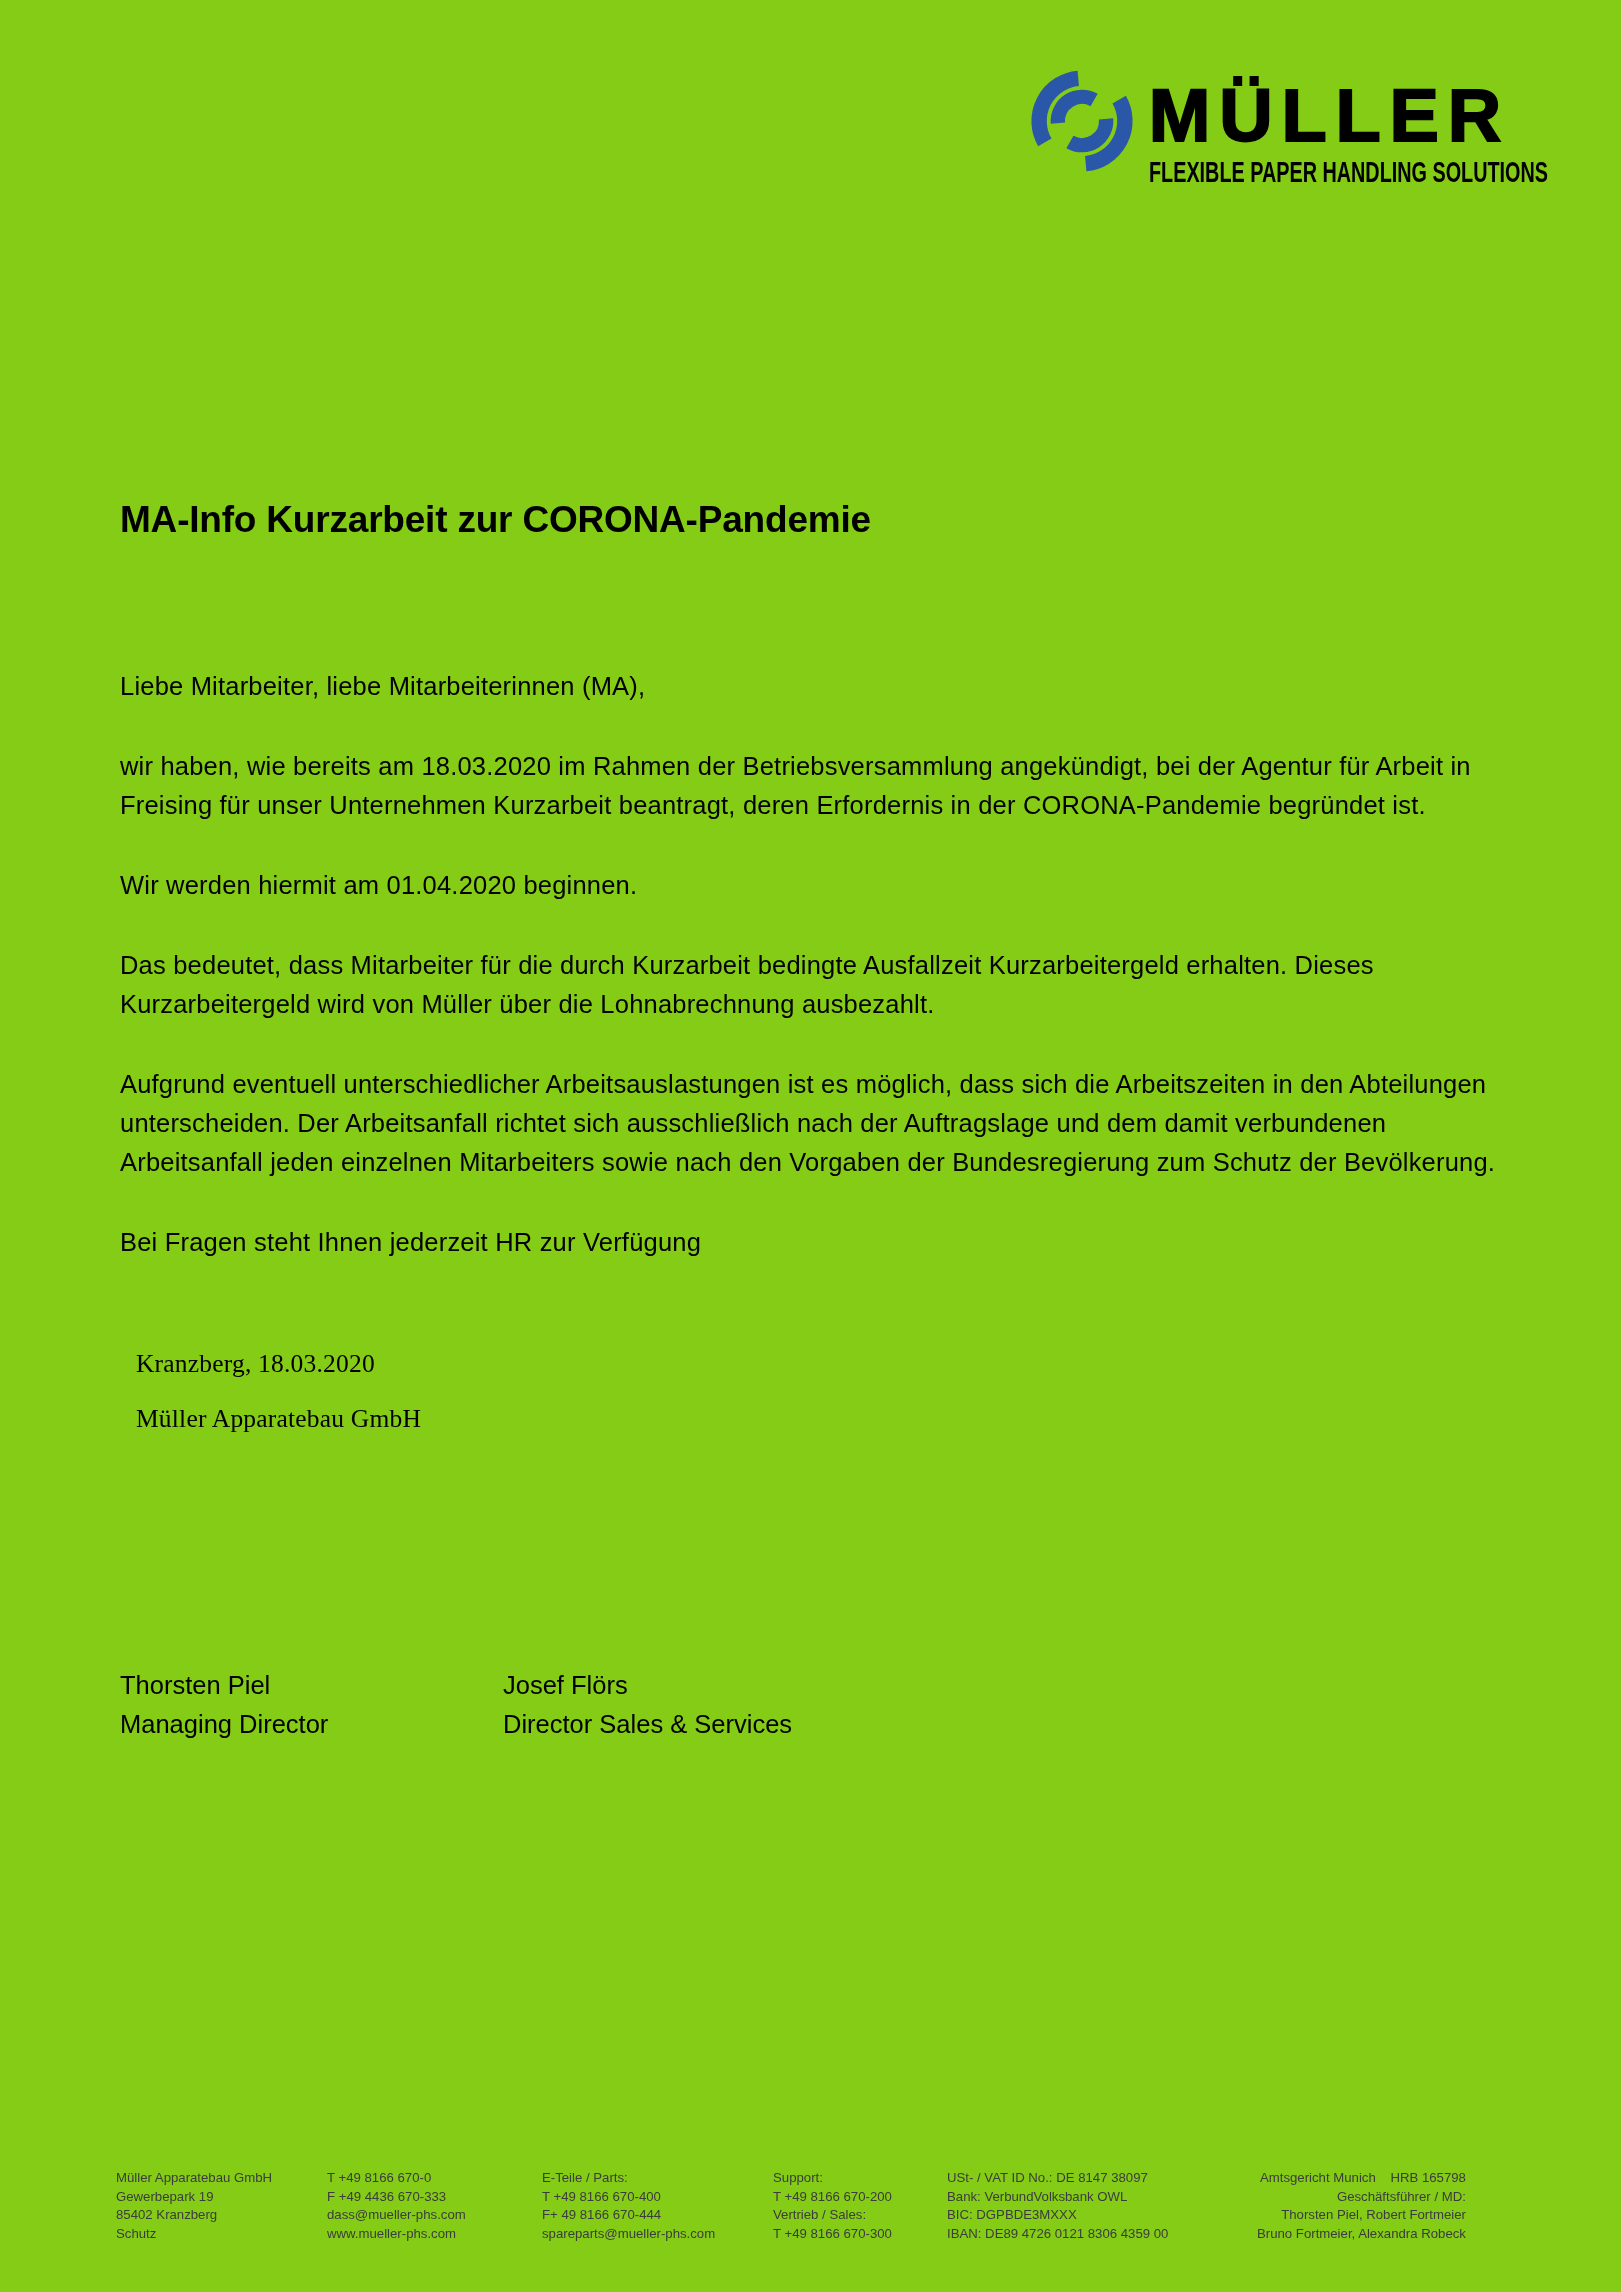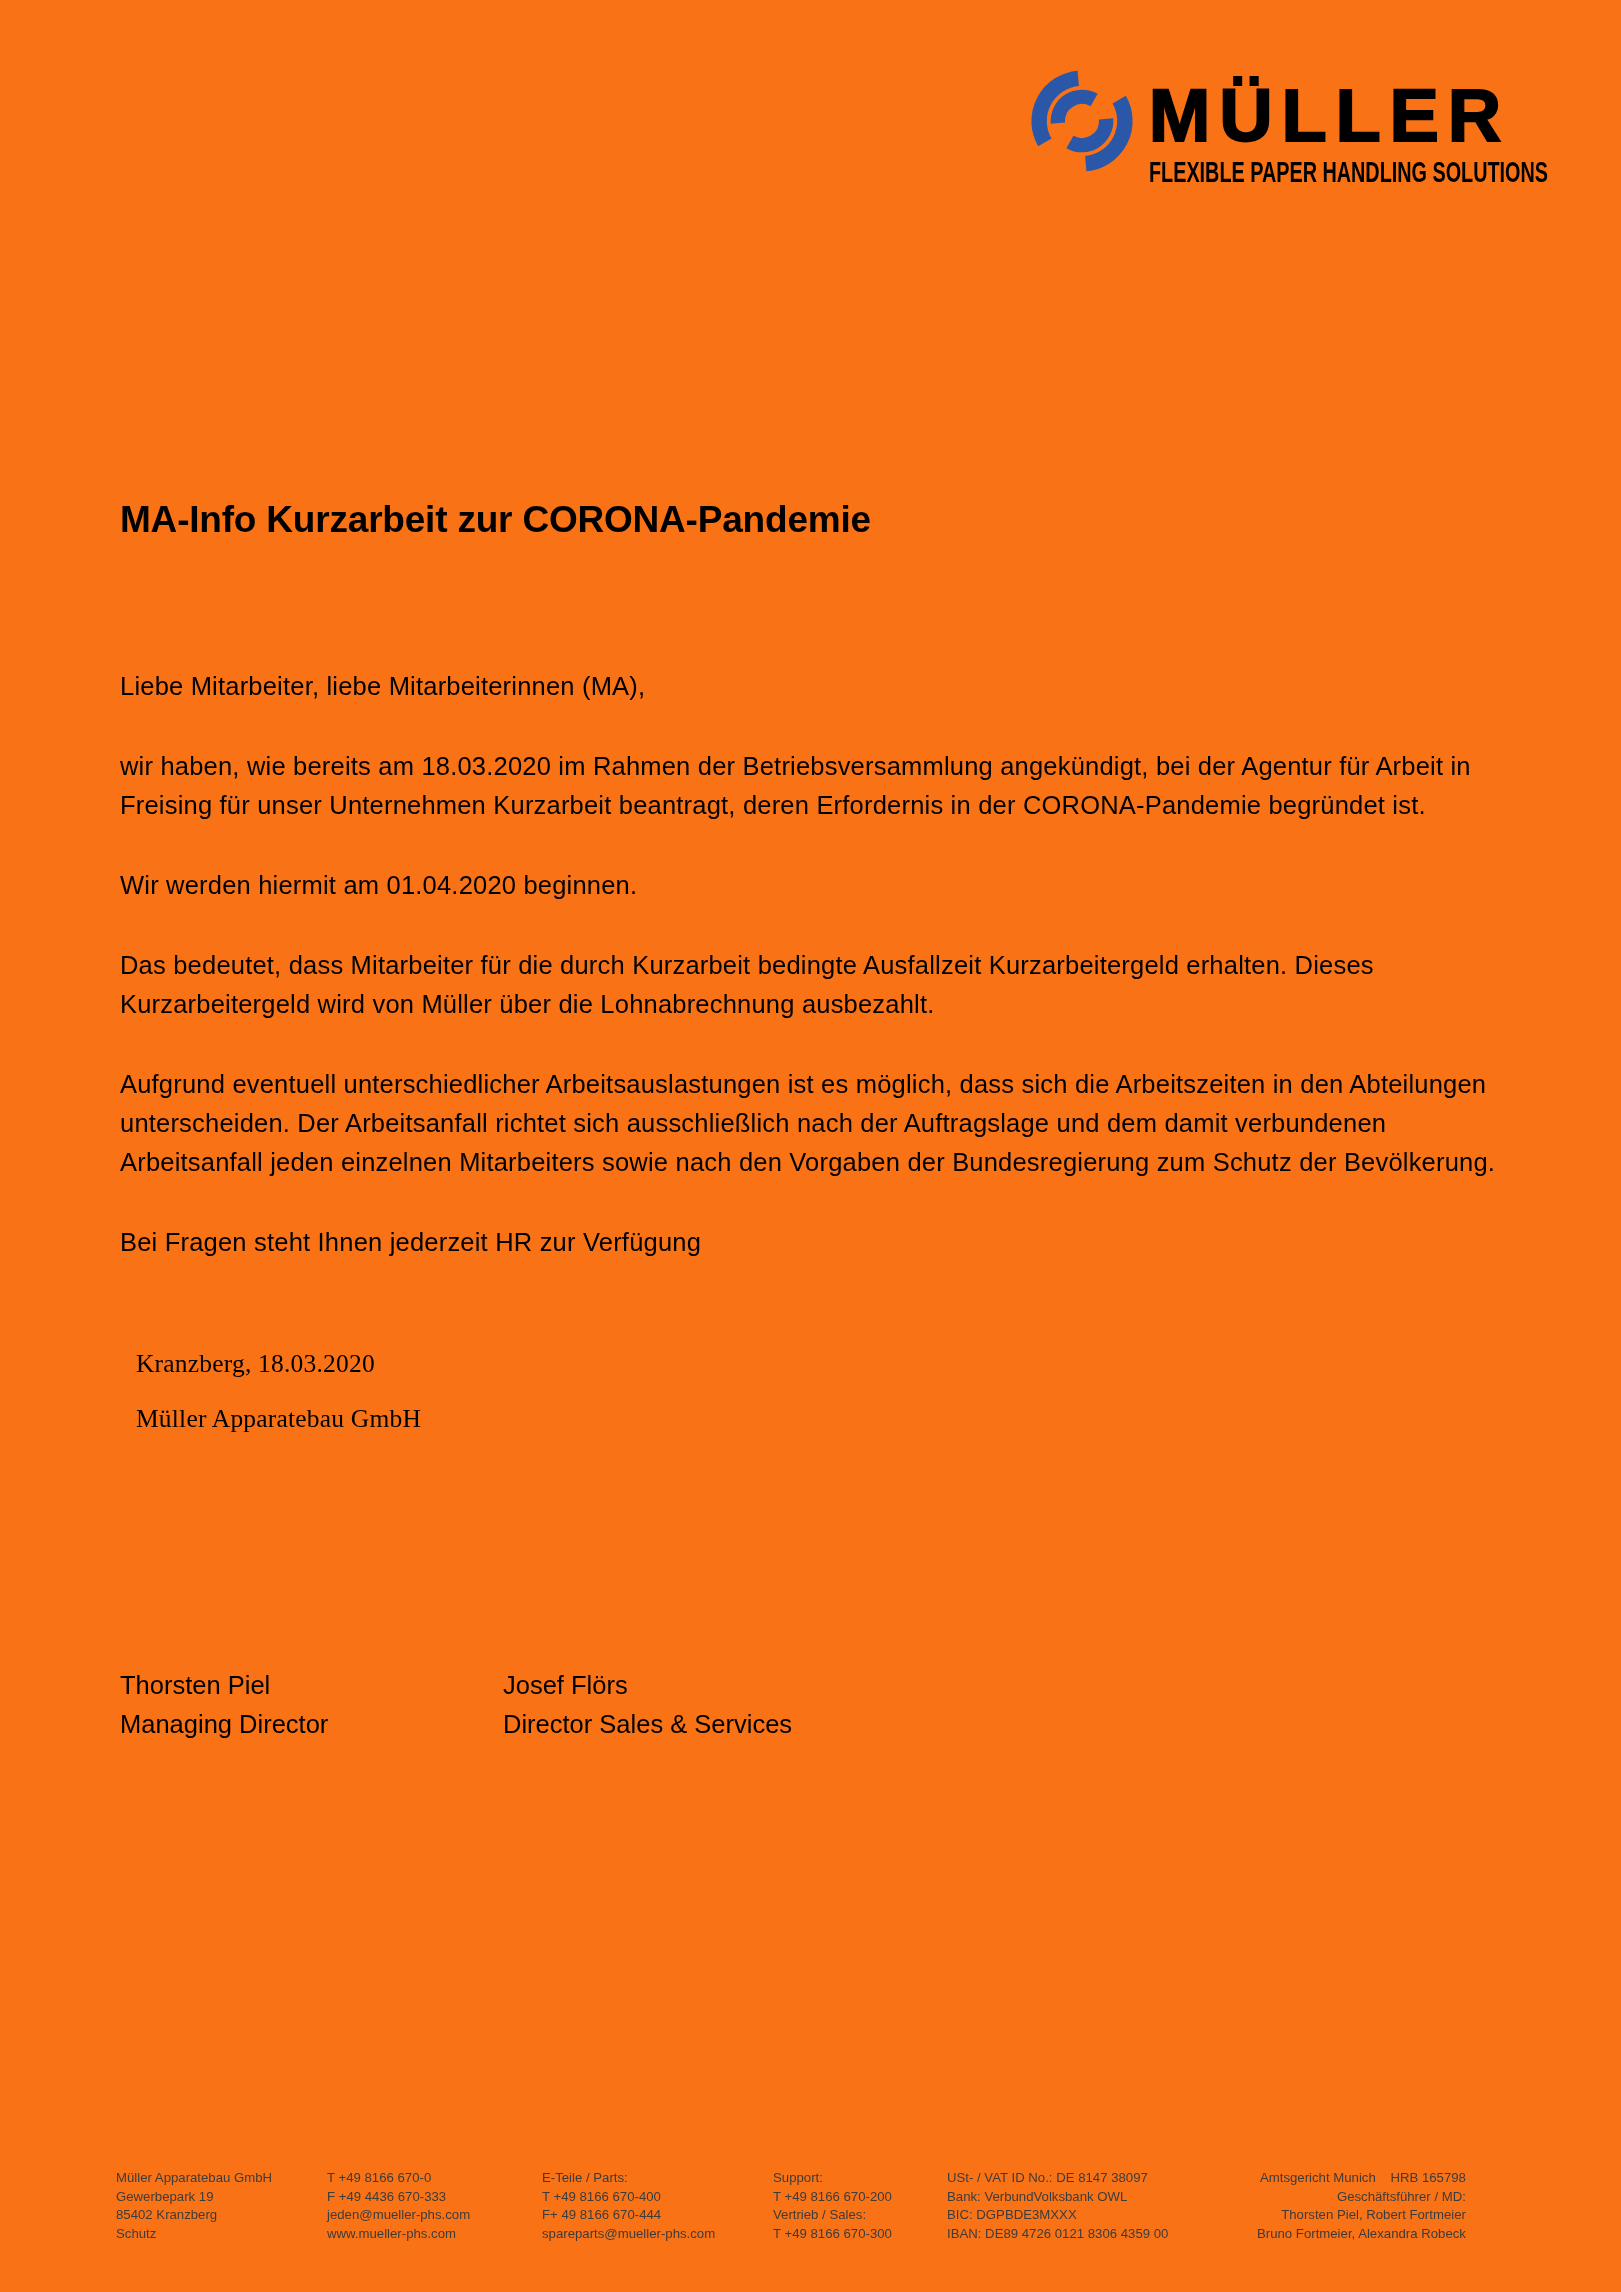--- a/index.html
+++ b/index.html
@@ -1,21 +1,21 @@
 <!DOCTYPE html>
 <html><head>
 <meta charset="utf-8">
 <style>
   * { margin: 0; padding: 0; box-sizing: border-box; }
   html, body { background: #ffffff; }
   .page {
     position: relative;
     width: 1621px;
     height: 2293px;
-    background: #f97316;
+    background: #84cc16;
     font-family: "Liberation Sans", sans-serif;
     color: #000;
     overflow: hidden;
   }
 
   
   .logo {
     position: absolute;
     top: 61px;
     left: 1027px;
@@ -156,21 +156,21 @@
   <footer class="footer">
     <div class="footer-col fcol-1">
       <div class="footer-line">Müller Apparatebau GmbH</div>
       <div class="footer-line">Gewerbepark 19</div>
       <div class="footer-line">85402 Kranzberg</div>
       <div class="footer-line">Schutz</div>
     </div>
     <div class="footer-col fcol-2">
       <div class="footer-line">T +49 8166 670-0</div>
       <div class="footer-line">F +49 4436 670-333</div>
-      <div class="footer-line">jeden@mueller-phs.com</div>
+      <div class="footer-line">dass@mueller-phs.com</div>
       <div class="footer-line">www.mueller-phs.com</div>
     </div>
     <div class="footer-col fcol-3">
       <div class="footer-line">E-Teile / Parts:</div>
       <div class="footer-line">T +49 8166 670-400</div>
       <div class="footer-line">F+ 49 8166 670-444</div>
       <div class="footer-line">spareparts@mueller-phs.com</div>
     </div>
     <div class="footer-col fcol-4">
       <div class="footer-line">Support:</div>

